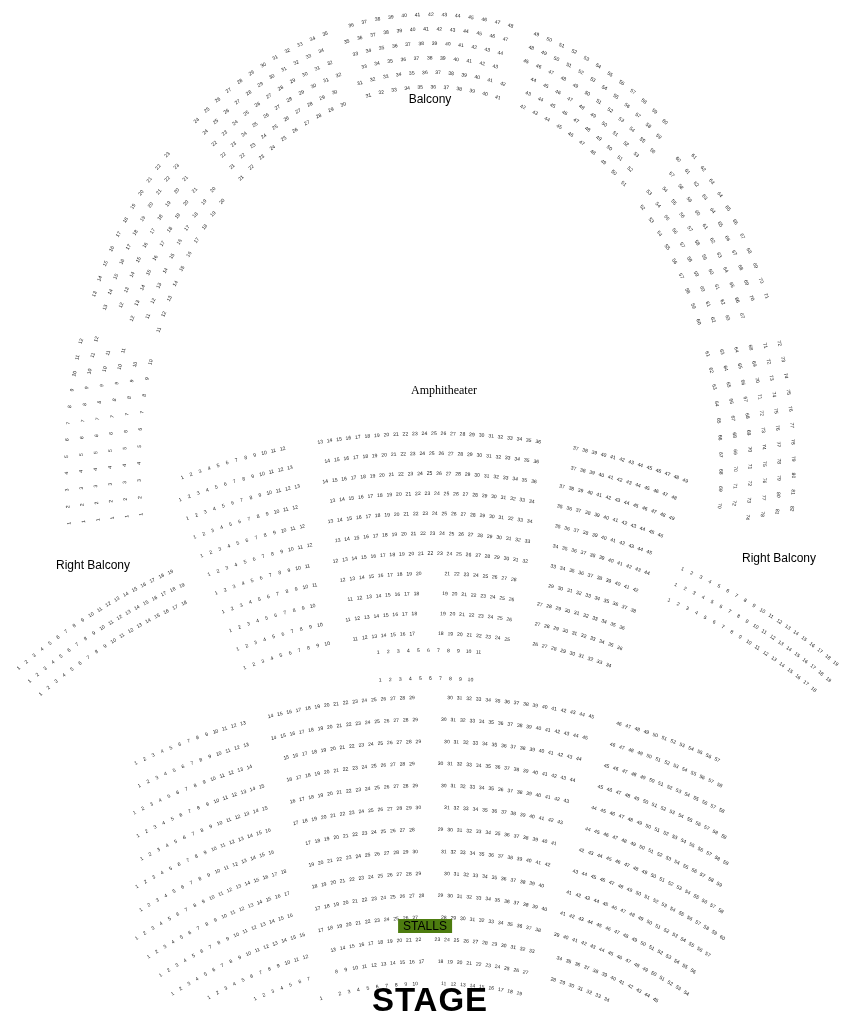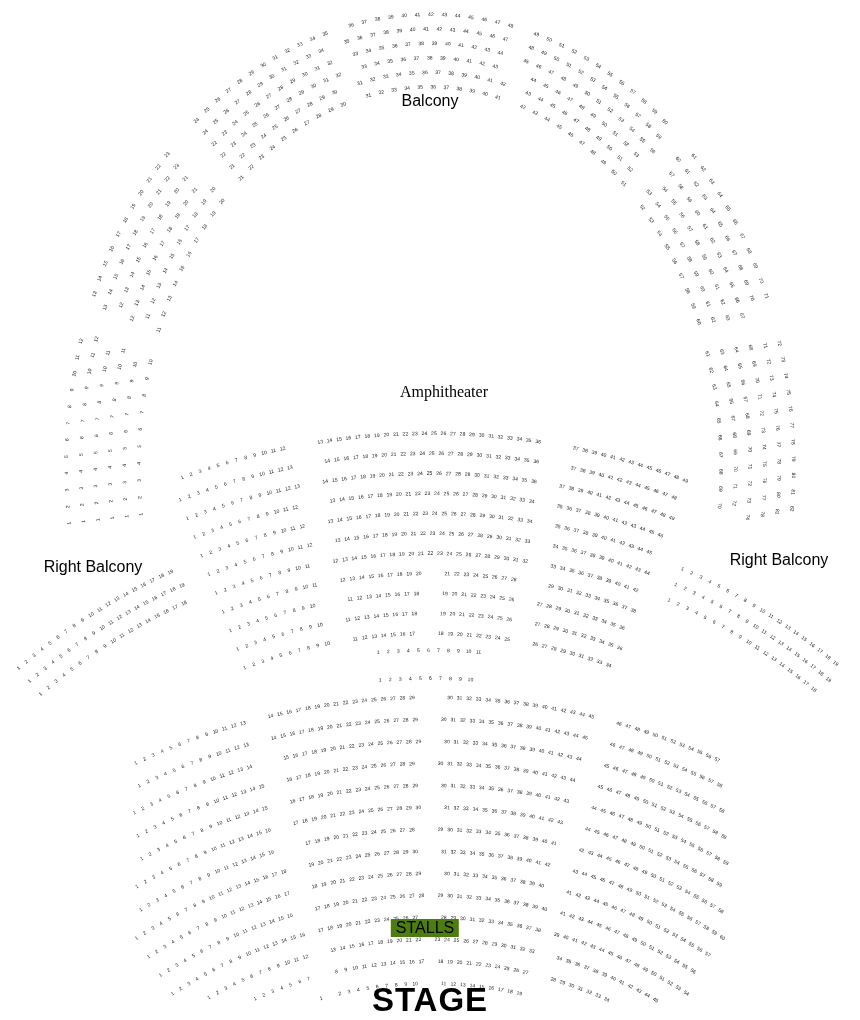--- a/index.html
+++ b/index.html
@@ -1,20 +1,20 @@
 <!DOCTYPE html>
 <html><head>
 <meta charset="utf-8">
 <style>
   html,body{margin:0;padding:0;background:#fff;}
   #page{position:relative;width:860px;height:1020px;background:#fff;overflow:hidden;
         font-family:"Liberation Sans", sans-serif;}
   #seat-svg{position:absolute;left:0;top:0;}
   .seat-label{fill:#1a1a1a;}
-  .section-label{position:absolute;color:#000;font-size:16px;white-space:nowrap;
+  .section-label{position:absolute;color:#000;font-size:12px;white-space:nowrap;
                  transform:translateX(-50%);}
   #balcony-label{left:430px;top:92px;}
   #amphitheater-label{left:444px;top:383px;font-family:Liberation Serif, serif;}
   #right-balcony-label{left:93px;top:558px;}
   #left-balcony-label{left:779px;top:551px;}
   #stalls-label{left:425px;top:919px;background:#4d7c0f;padding:0 5px;}
   #stage-label{left:430px;top:981px;font-size:33px;font-weight:600;letter-spacing:1px;}
 </style>
 </head>
 <body>

